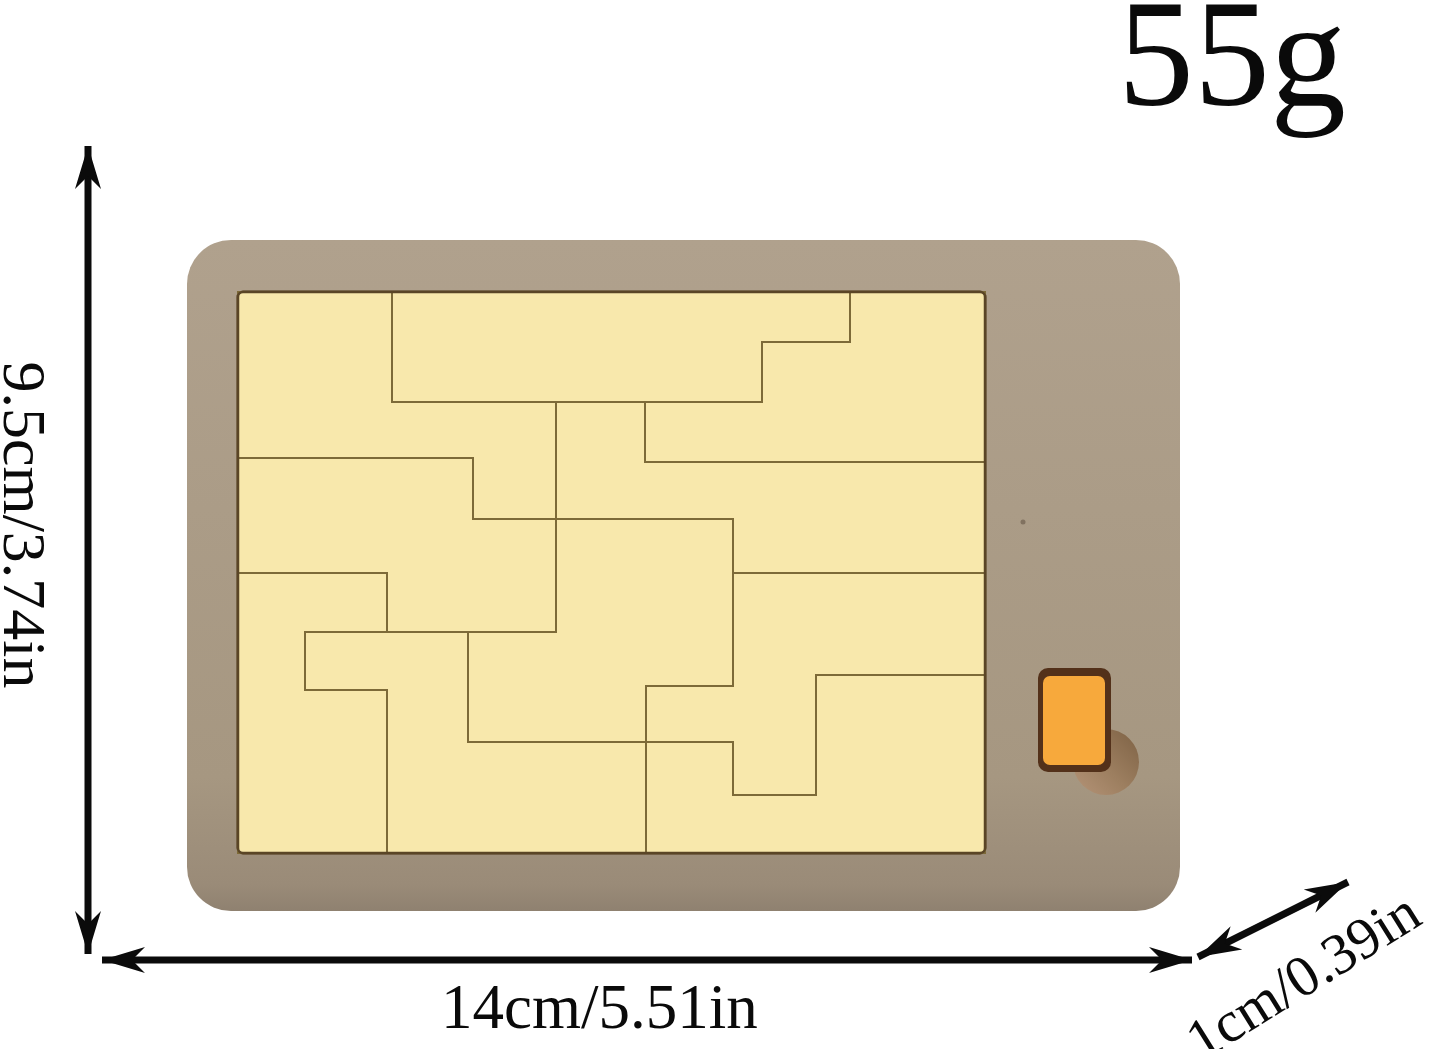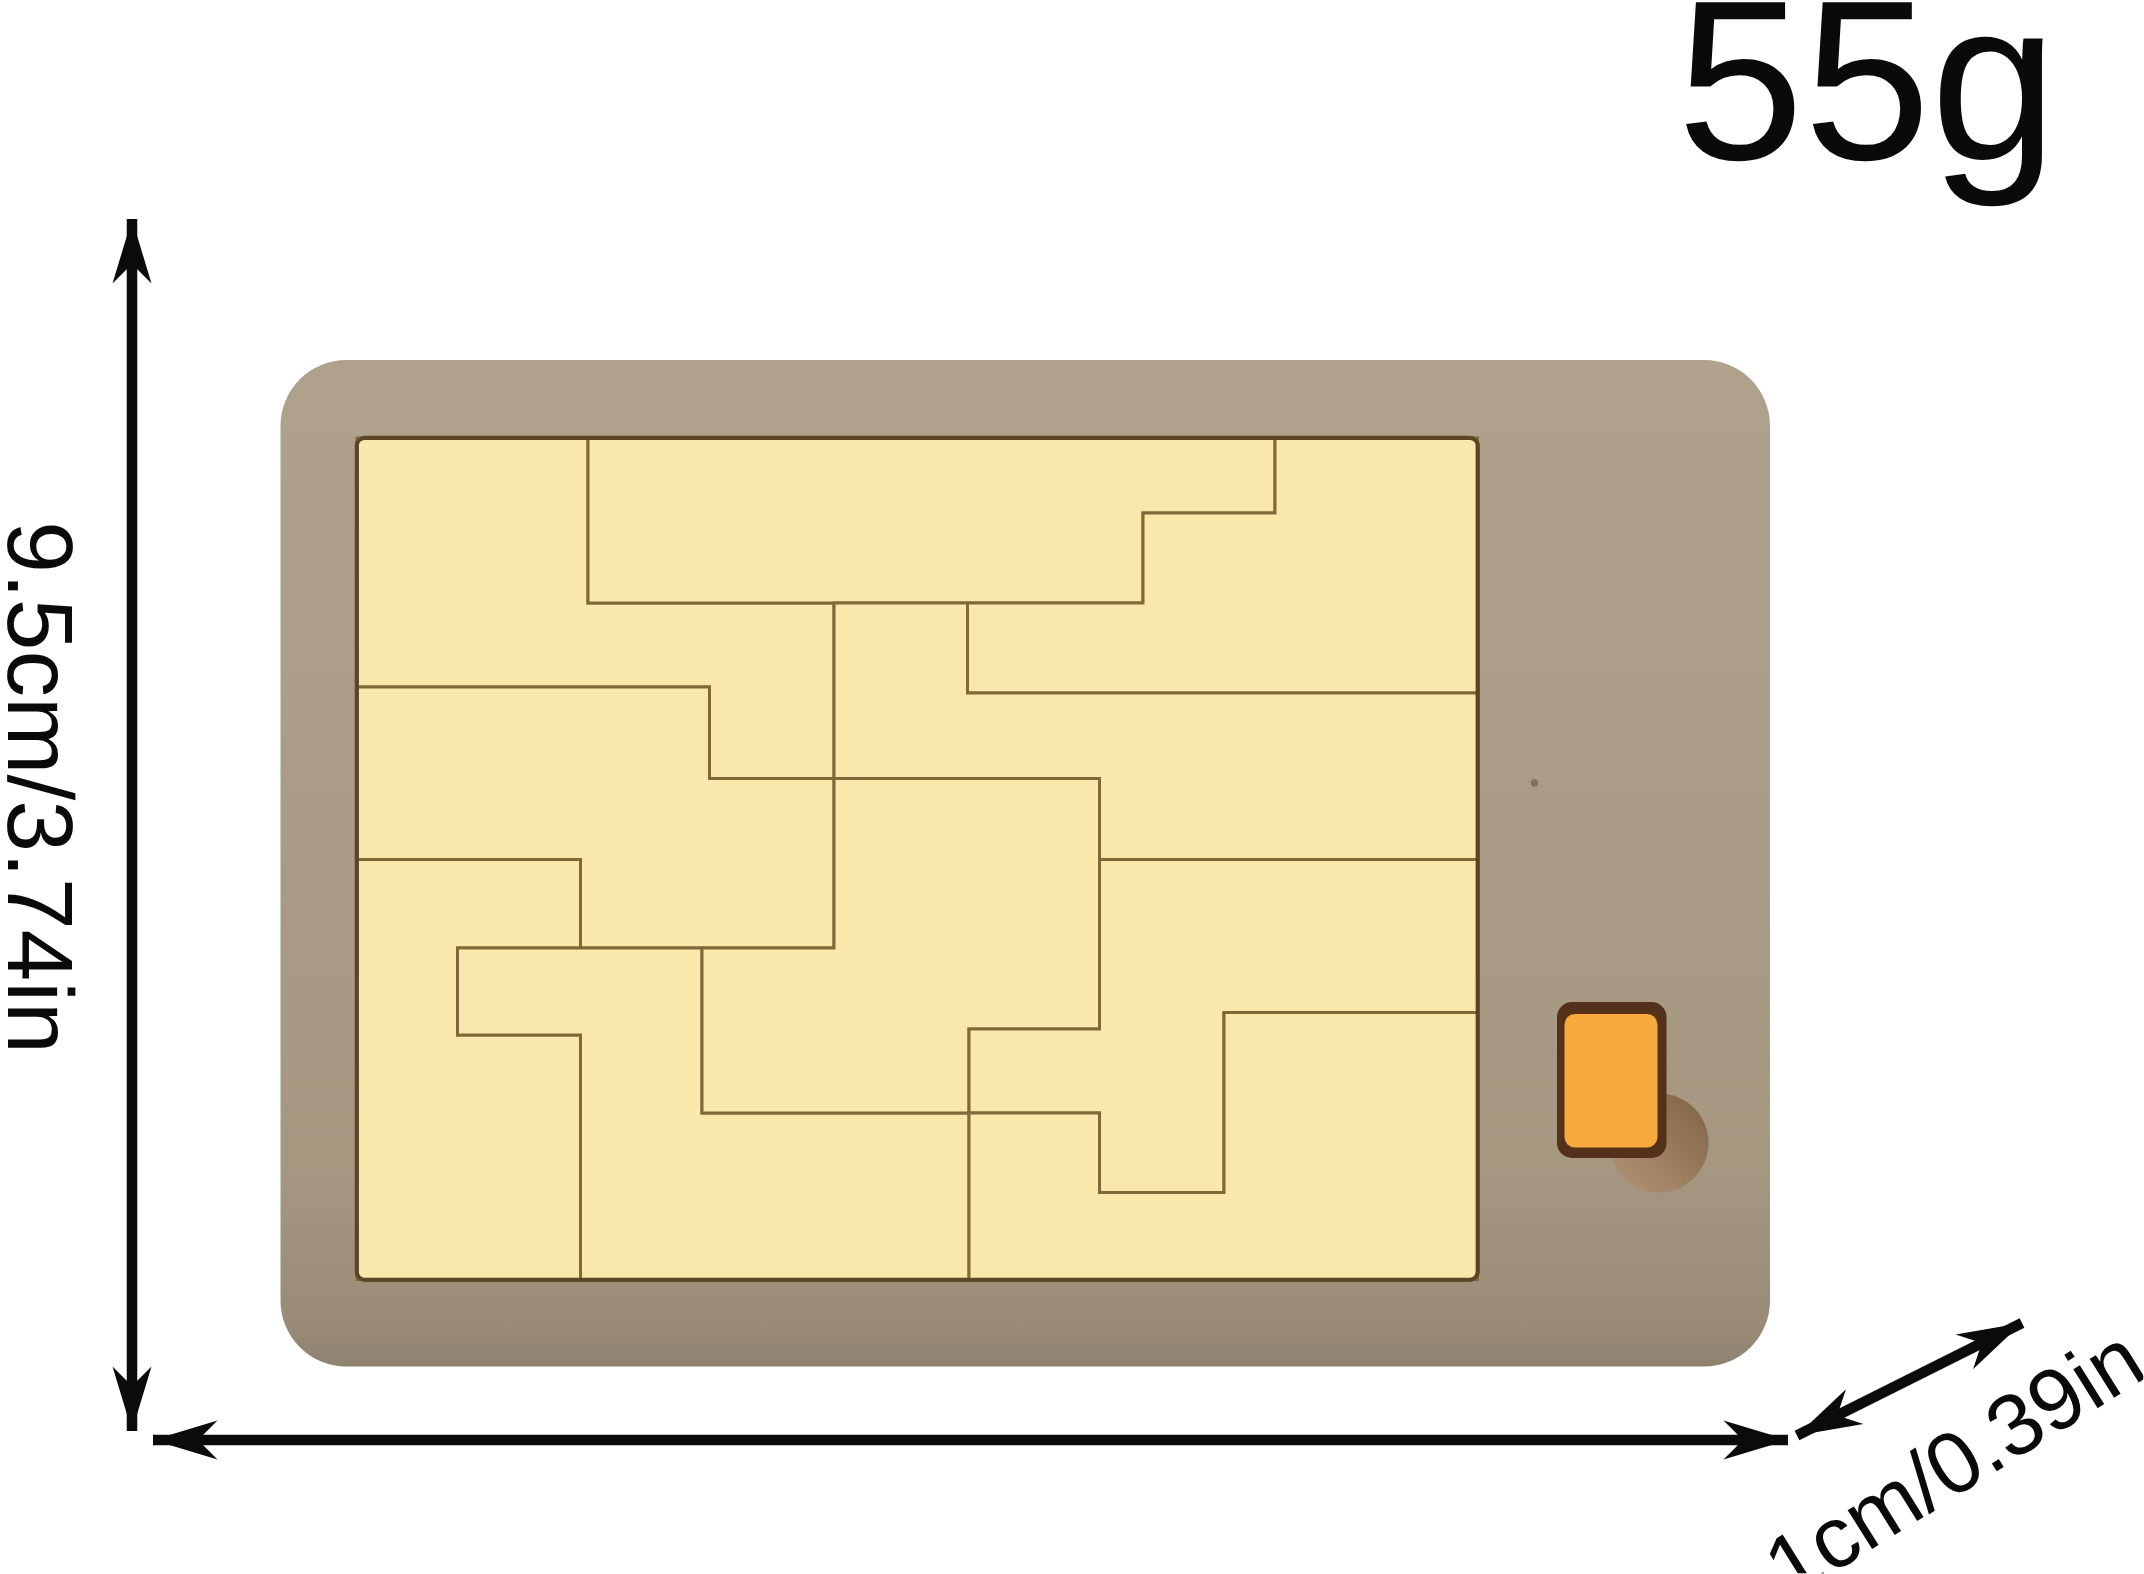--- a/index.html
+++ b/index.html
@@ -1,21 +1,21 @@
 <!DOCTYPE html>
 <html><head>
 <meta charset="utf-8">
 <style>
   html,body{margin:0;padding:0;background:#ffffff;}
   .canvas{
     position:relative;
     width:1429px;height:1049px;
     background:#ffffff;
     overflow:hidden;
-    font-family:Liberation Sans, sans-serif;
+    font-family:Liberation Serif, serif;
     color:#0a0a0a;
     border-radius:31px;
   }
   .canvas svg{position:absolute;left:0;top:0;width:1429px;height:1049px;}
   .label{position:absolute;white-space:nowrap;line-height:1;color:#0a0a0a;}
   .weight-label{left:1118px;top:-22px;font-size:152px;font-weight:500;}
   .width-label{left:441px;top:976px;font-size:63px;}
   .height-label{
     left:25px;top:525px;font-size:62px;
     transform:translate(-50%,-50%) rotate(90deg);
@@ -79,16 +79,17 @@
       <line x1="88" y1="146" x2="88" y2="954" marker-start="url(#arrowhead)" marker-end="url(#arrowhead)"></line>
       <line x1="102" y1="960" x2="1192" y2="960" marker-start="url(#arrowhead)" marker-end="url(#arrowhead)"></line>
       <line x1="1198" y1="957" x2="1348" y2="882" marker-start="url(#arrowhead)" marker-end="url(#arrowhead)"></line>
     </g>
   </svg>
 
   <div class="label weight-label">55g</div>
 
   <div class="label height-label">9.5cm/3.74in</div>
 
+  <div class="label width-label">14cm/5.51in</div>
 
   <div class="label thickness-label">1cm/0.39in</div>
 
 </div>
 
 </body></html>

